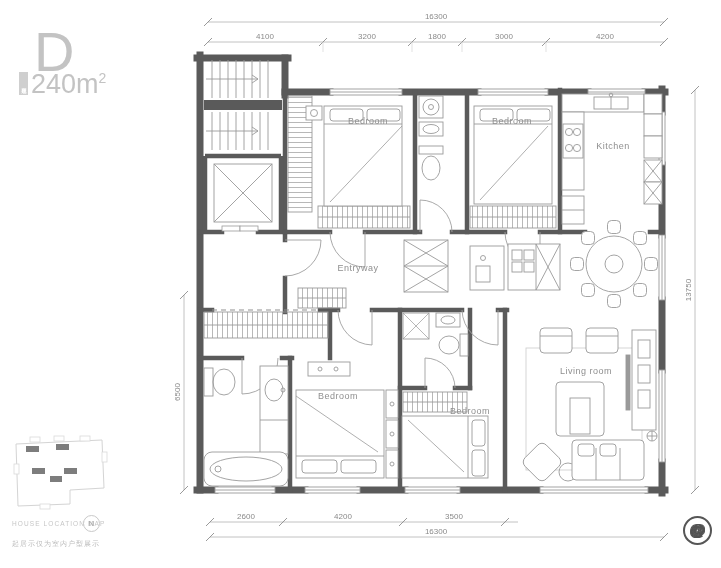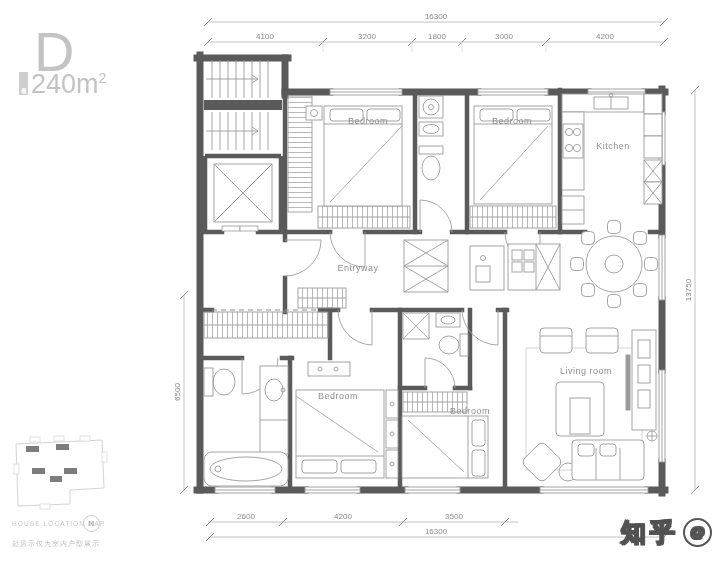--- a/index.html
+++ b/index.html
@@ -435,15 +435,14 @@
     <rect x="22" y="34" width="13" height="6"></rect>
       <rect x="40" y="42" width="12" height="6"></rect>
       <rect x="54" y="34" width="13" height="6"></rect>
   </g>
 </svg>
 <div class="abs map-title">HOUSE LOCATION MAP</div>
 <div class="abs compass">N</div>
 <div class="abs disclaimer">起居示仅为室内户型展示</div>
 
 <div class="abs watermark">
-  <span>知乎</span>
   <span class="wm-at">@</span>
 </div>
 
 </body></html>

